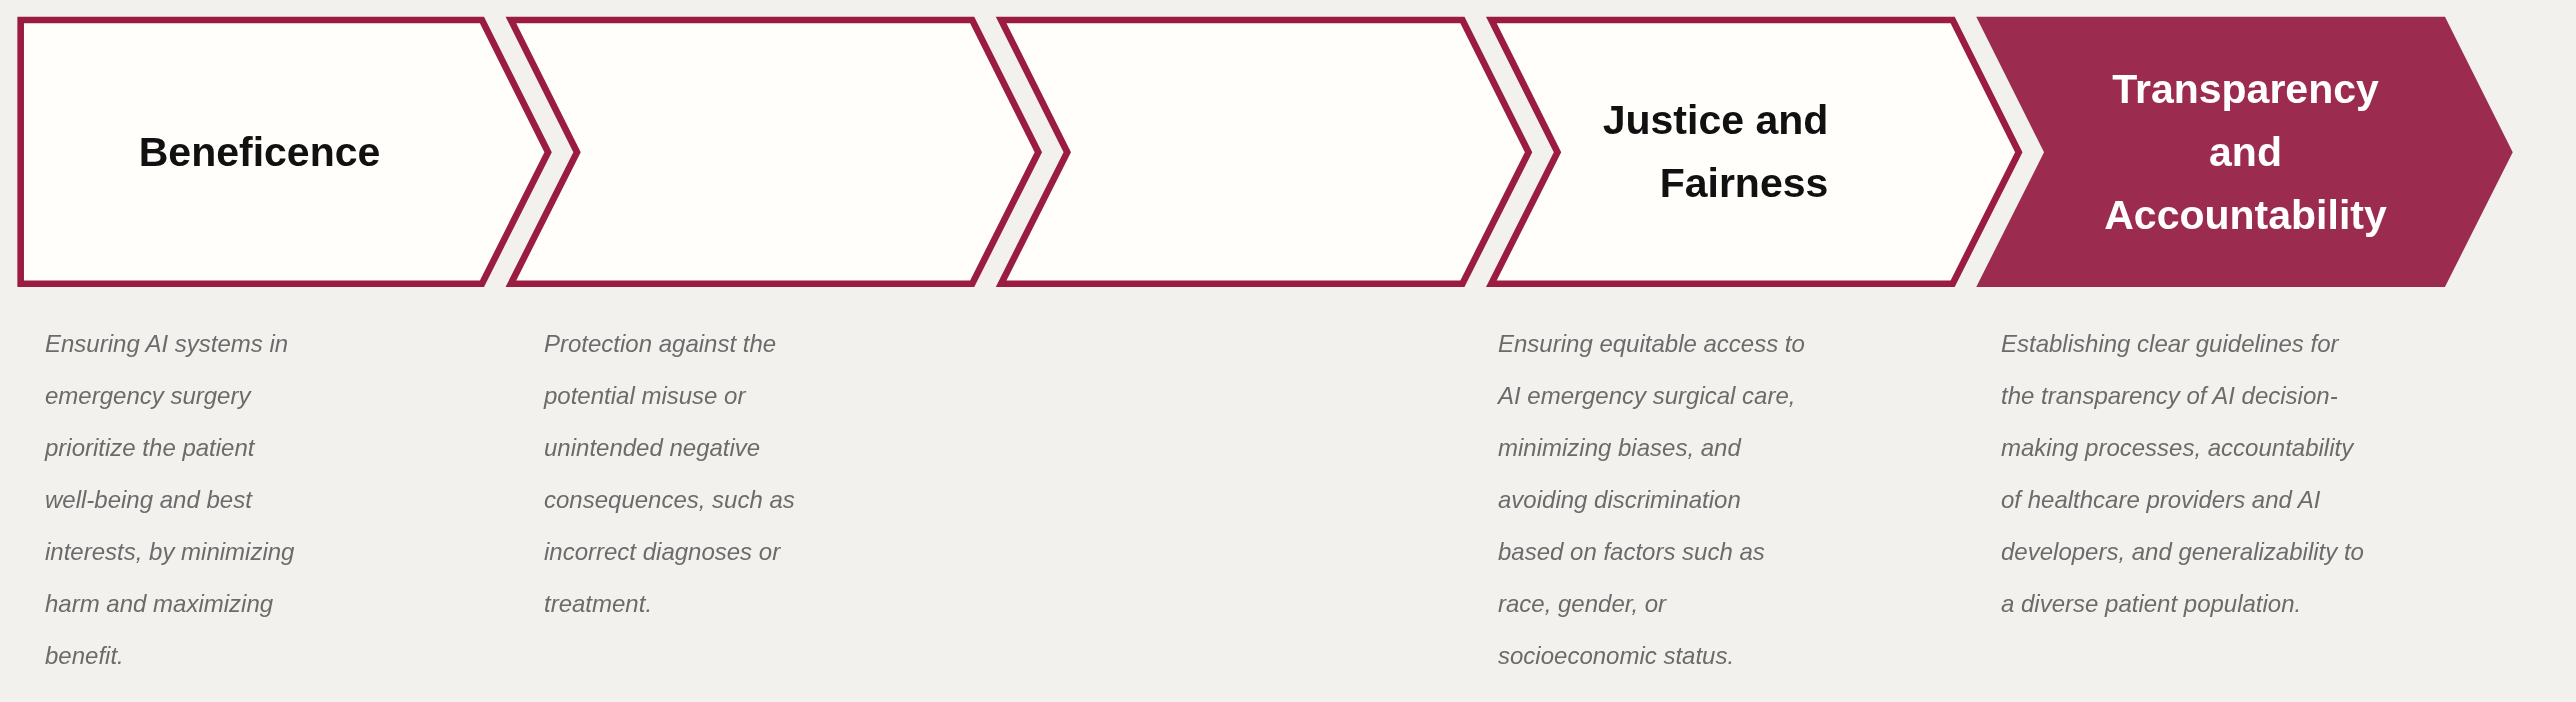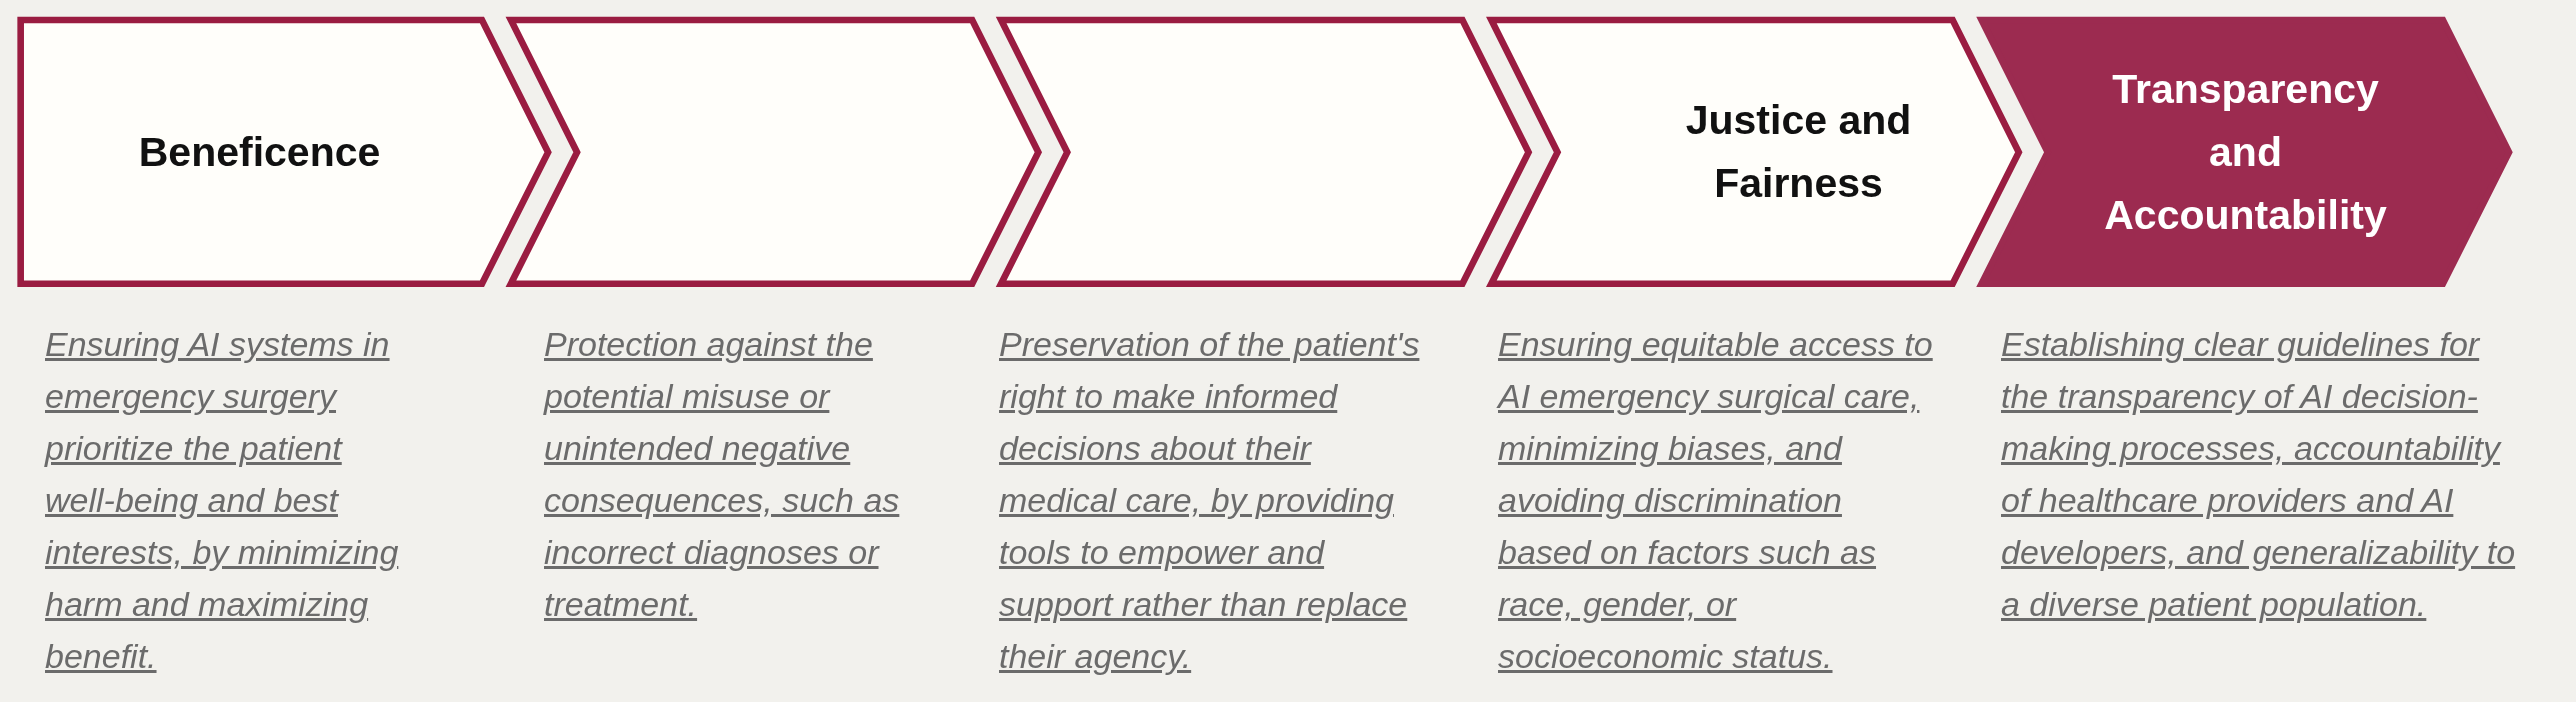--- a/index.html
+++ b/index.html
@@ -32,31 +32,30 @@
     text-align: center;
     font-weight: bold;
     font-size: 41px; line-height: 63px;
     color: var(--title-text);
     white-space: pre-line;
   }
   .chevron-label.highlight { color: var(--title-text-highlight); }
   .lbl1 { left: 37px;   width: 445px; }
   .lbl2 { left: 577px;  width: 395px; }
   .lbl3 { left: 1067px; width: 395px; }
-  .lbl4 { left: 1601px; width: 395px; }
+  .lbl4 { left: 1518px; width: 395px; text-align: right; }
   .lbl5 { left: 2048px; width: 395px; text-align: center; }
 
   .desc {
     position: absolute;
     top: 318px;
     font-style: italic;
-    font-size: 34px; line-height: 52px;
+    font-size: 24px; line-height: 52px;
     color: var(--desc-text);
     white-space: pre-line;
-    text-decoration: underline;
   }
   .d1 { left: 45px;   width: 463px; }
   .d2 { left: 544px;  width: 463px; }
   .d3 { left: 999px; width: 496px; }
   .d4 { left: 1498px; width: 488px; }
   .d5 { left: 2001px; width: 554px; }
 </style>
 </head>
 <body>
 
@@ -83,27 +82,20 @@
 well-being and best
 interests, by minimizing
 harm and maximizing
 benefit.</div>
   <div class="desc d2">Protection against the
 potential misuse or
 unintended negative
 consequences, such as
 incorrect diagnoses or
 treatment.</div>
-  <div class="desc d3">Preservation of the patient's
-right to make informed
-decisions about their
-medical care, by providing
-tools to empower and
-support rather than replace
-their agency.</div>
   <div class="desc d4">Ensuring equitable access to
 AI emergency surgical care,
 minimizing biases, and
 avoiding discrimination
 based on factors such as
 race, gender, or
 socioeconomic status.</div>
   <div class="desc d5">Establishing clear guidelines for
 the transparency of AI decision-
 making processes, accountability

